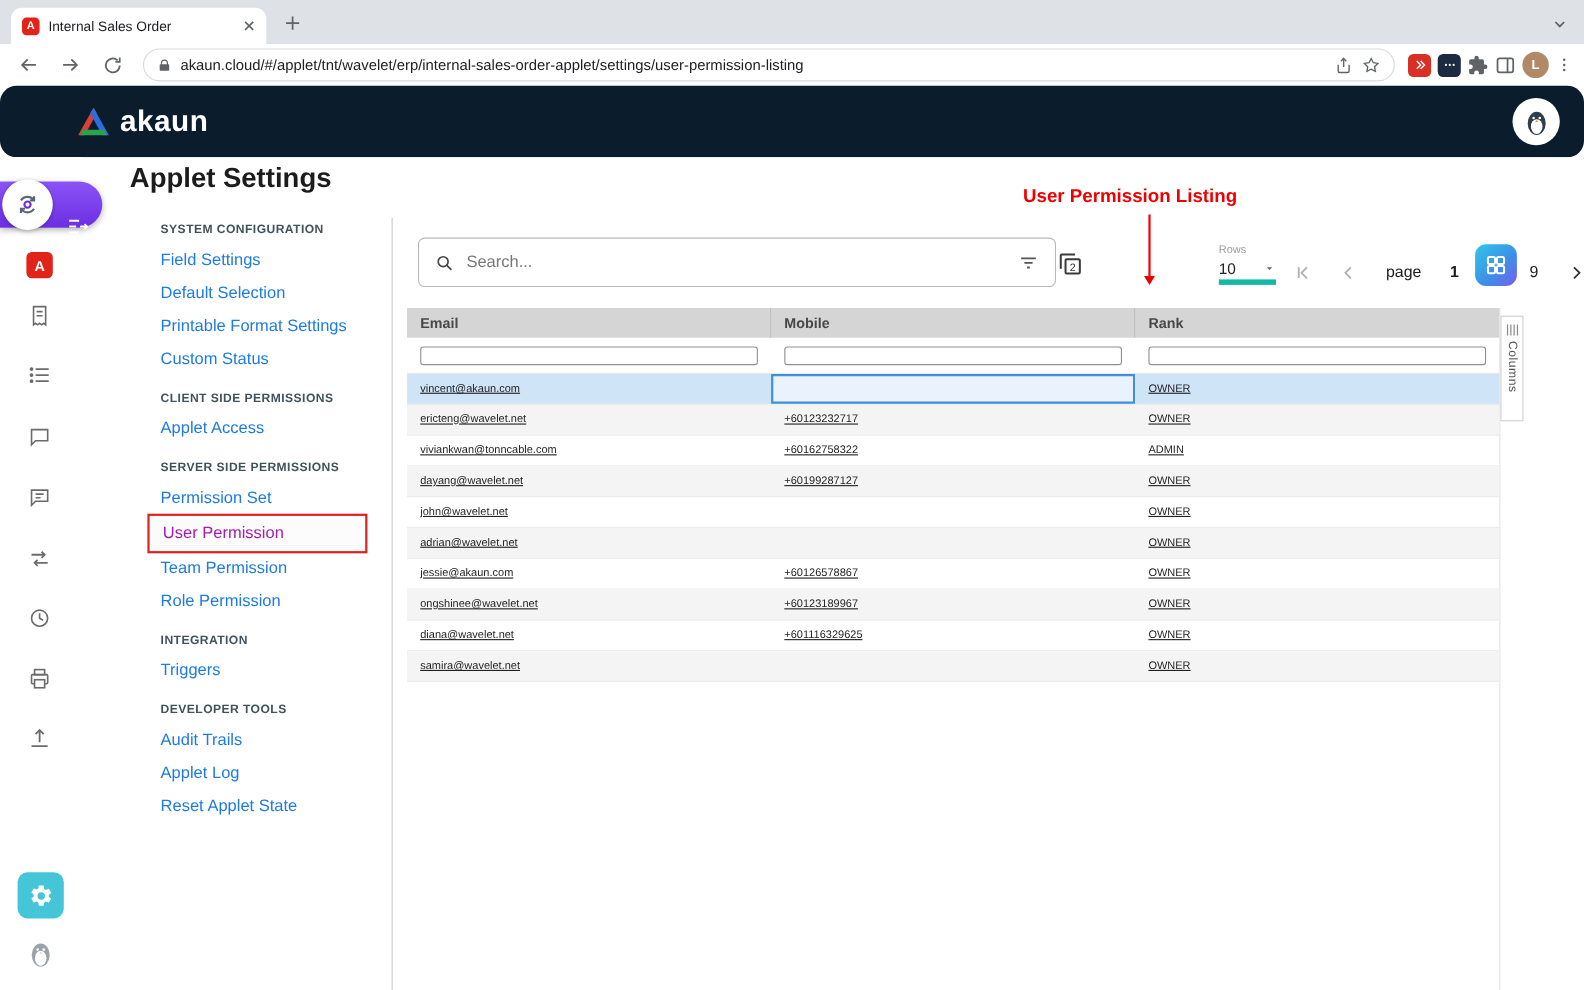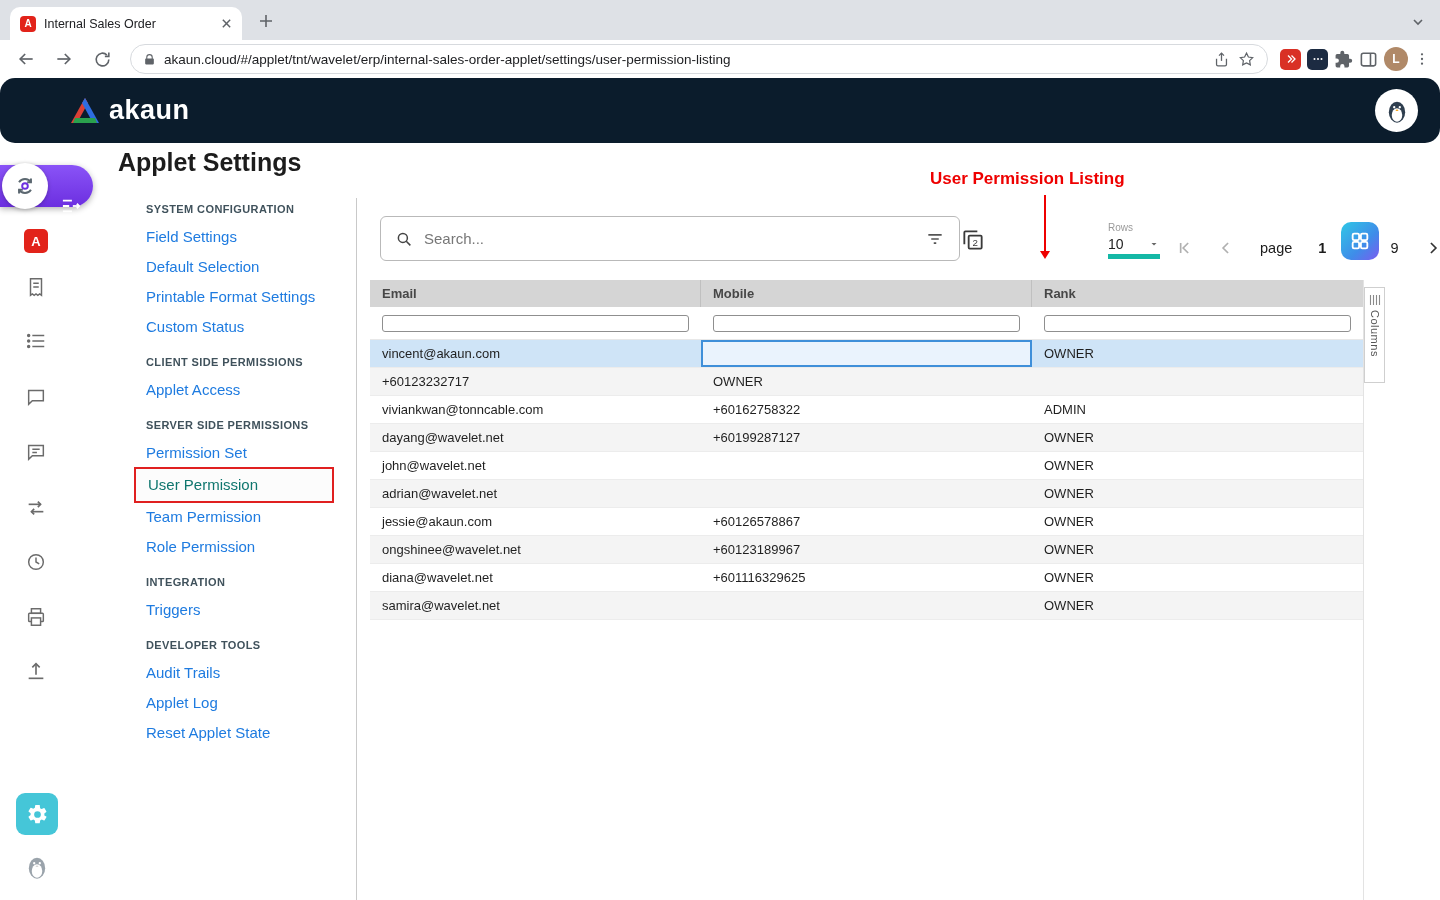--- a/index.html
+++ b/index.html
@@ -93,21 +93,21 @@
     display:flex; align-items:center; justify-content:center; cursor:pointer;
   }
   .penguin-bottom { position:absolute; left:23px; top:710px; width:28px; height:28px; cursor:pointer; }
 
   
   .settings-nav { position:absolute; left:146px; top:59px; width:212px; }
   .nav-sec { margin-bottom:20px; }
   .nav-title { font-size:11px; font-weight:bold; color:#40525c; letter-spacing:0.4px; line-height:14px; margin-bottom:13px; }
   .nav-item { display:block; font-size:15px; line-height:16px; margin-bottom:14px; color:#1e7be0; cursor:pointer; text-decoration:none; }
   .nav-item.active {
-    color:#0f766e; background:#fcfcfc; border:2px solid #e02020;
+    color:#a21caf; background:#fcfcfc; border:2px solid #e02020;
     width:200px; padding:8px 12px; margin:-8px 0 6px -12px;
   }
   .vdivider { position:absolute; left:356px; top:55px; bottom:0; width:1px; background:#c9c9c9; }
 
   
   .annotation { position:absolute; left:930px; top:26px; color:#ee0000; font-size:17px; font-weight:bold; }
   .annotation-line { position:absolute; left:1044px; top:52px; width:2px; height:56px; background:#ee0000; }
   .annotation-head {
     position:absolute; left:1040px; top:108px; width:0; height:0;
     border-left:5px solid transparent; border-right:5px solid transparent; border-top:8px solid #ee0000;
@@ -158,21 +158,21 @@
   .filter-row input {
     height:17px; width:calc(100% - 24px); margin-left:12px;
     border:1px solid #8f8f8f; border-radius:3px; outline:none;
     font-size:12px; font-family:"Liberation Sans", sans-serif; padding:0 4px;
   }
   .trow { display:grid; grid-template-columns:331px 331px 1fr; height:28px; border-bottom:1px solid #ececec; cursor:pointer; }
   .tbody .trow:nth-child(even) { background:#f4f4f4; }
   .trow.selected { background:#cfe4f7 !important; }
   .td {
     display:flex; align-items:center; padding-left:12px;
-    font-size:13px; color:#1f1f1f; white-space:nowrap; overflow:hidden;
+    font-size:10px; color:#1f1f1f; white-space:nowrap; overflow:hidden;text-decoration:underline;
   }
   .td.sel-cell { box-shadow:inset 0 0 0 2px #3f8fd9; background:#eaf3fd; }
 
   .columns-tab {
     position:absolute; left:1364px; top:144px; width:21px; height:96px;
     border:1px solid #cfcfcf; background:#fff;
     display:flex; flex-direction:column; align-items:center; padding-top:6px; cursor:pointer;
   }
   .columns-label { writing-mode:vertical-rl; font-size:11px; color:#555; margin-top:4px; letter-spacing:0.5px; }
 </style>
@@ -494,20 +494,21 @@
         <div><input type="text" style=""></div>
         <div><input type="text" style=""></div>
       </div>
       <div class="tbody">
         <div class="trow selected">
           <div class="td">vincent@akaun.com</div>
           <div class="td sel-cell"></div>
           <div class="td">OWNER</div>
         </div>
         <div class="trow">
+          <div class="td">ericteng@wavelet.net</div>
           <div class="td">+60123232717</div>
           <div class="td">OWNER</div>
         </div>
         <div class="trow">
           <div class="td">viviankwan@tonncable.com</div>
           <div class="td">+60162758322</div>
           <div class="td">ADMIN</div>
         </div>
         <div class="trow">
           <div class="td">dayang@wavelet.net</div>

